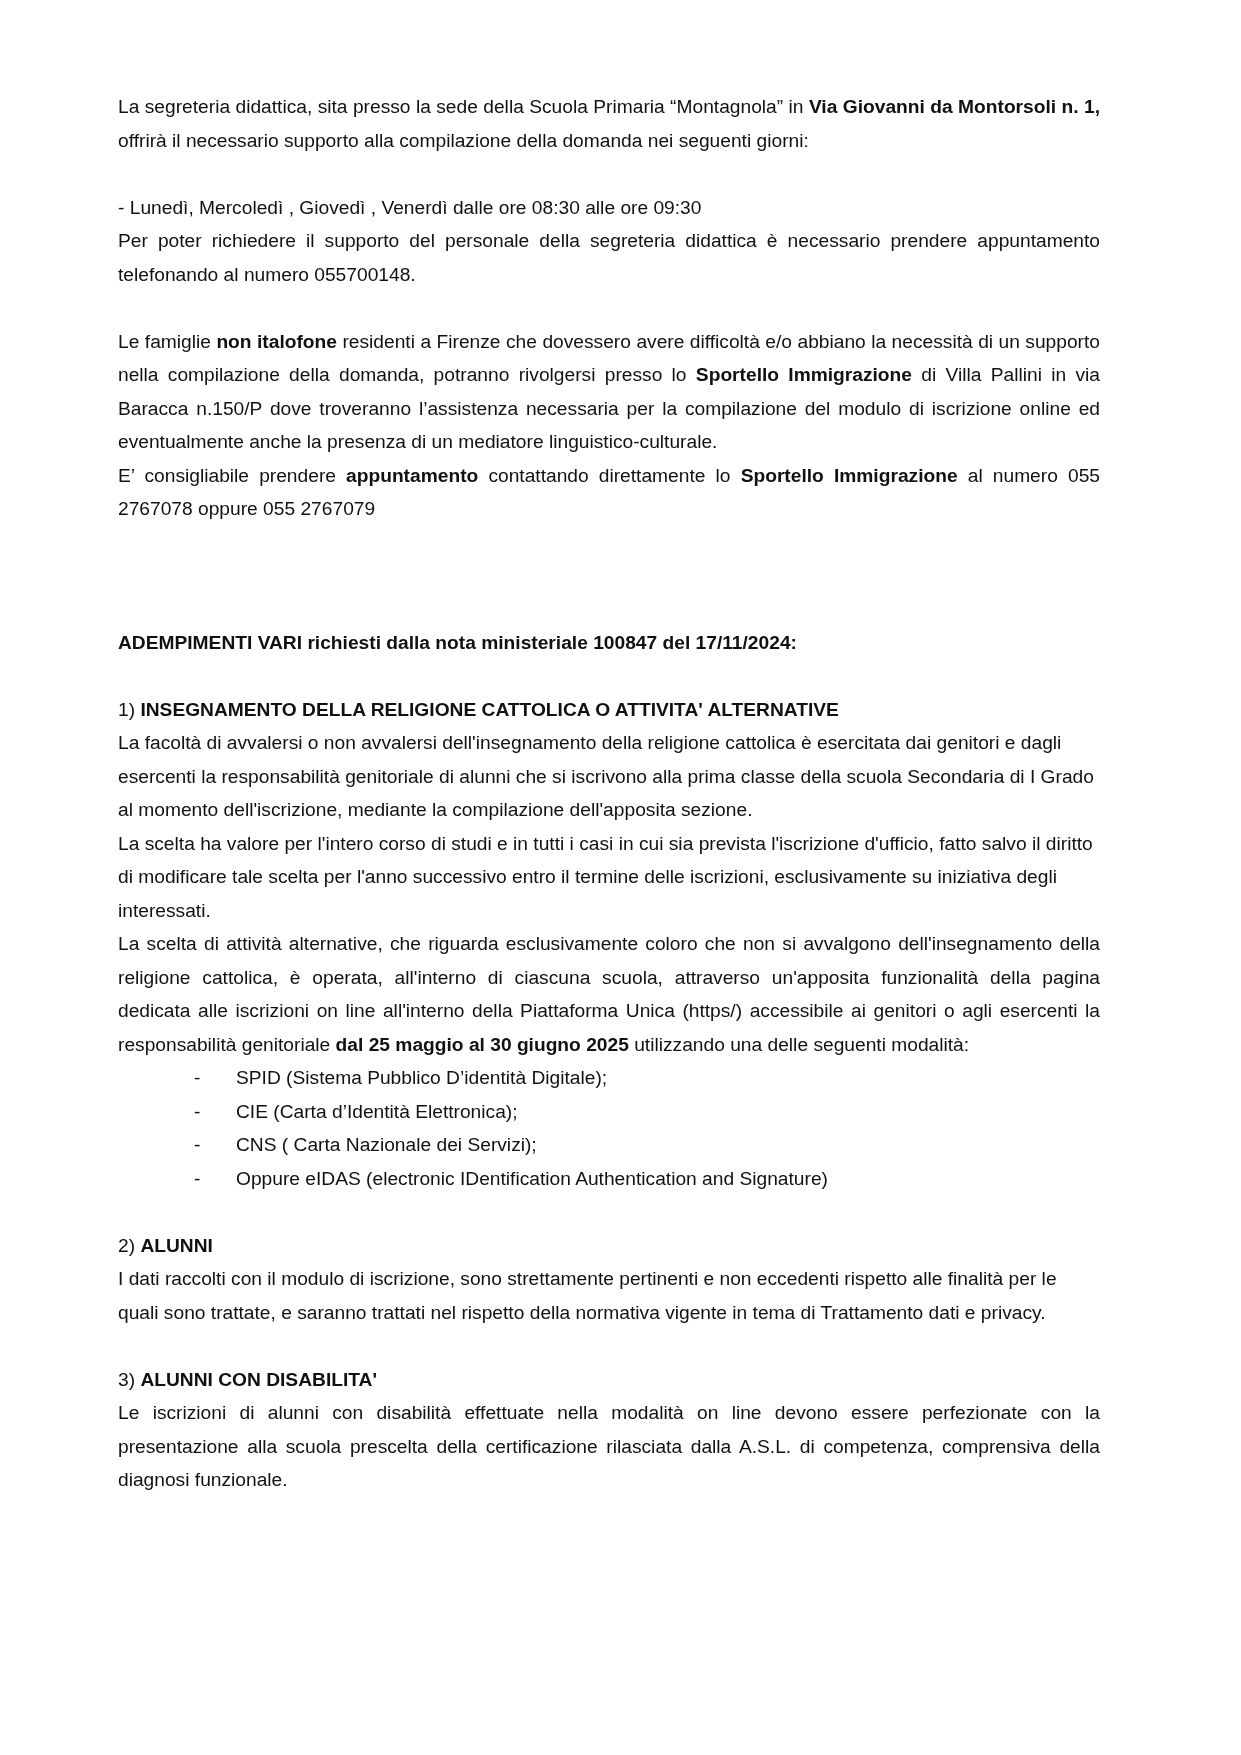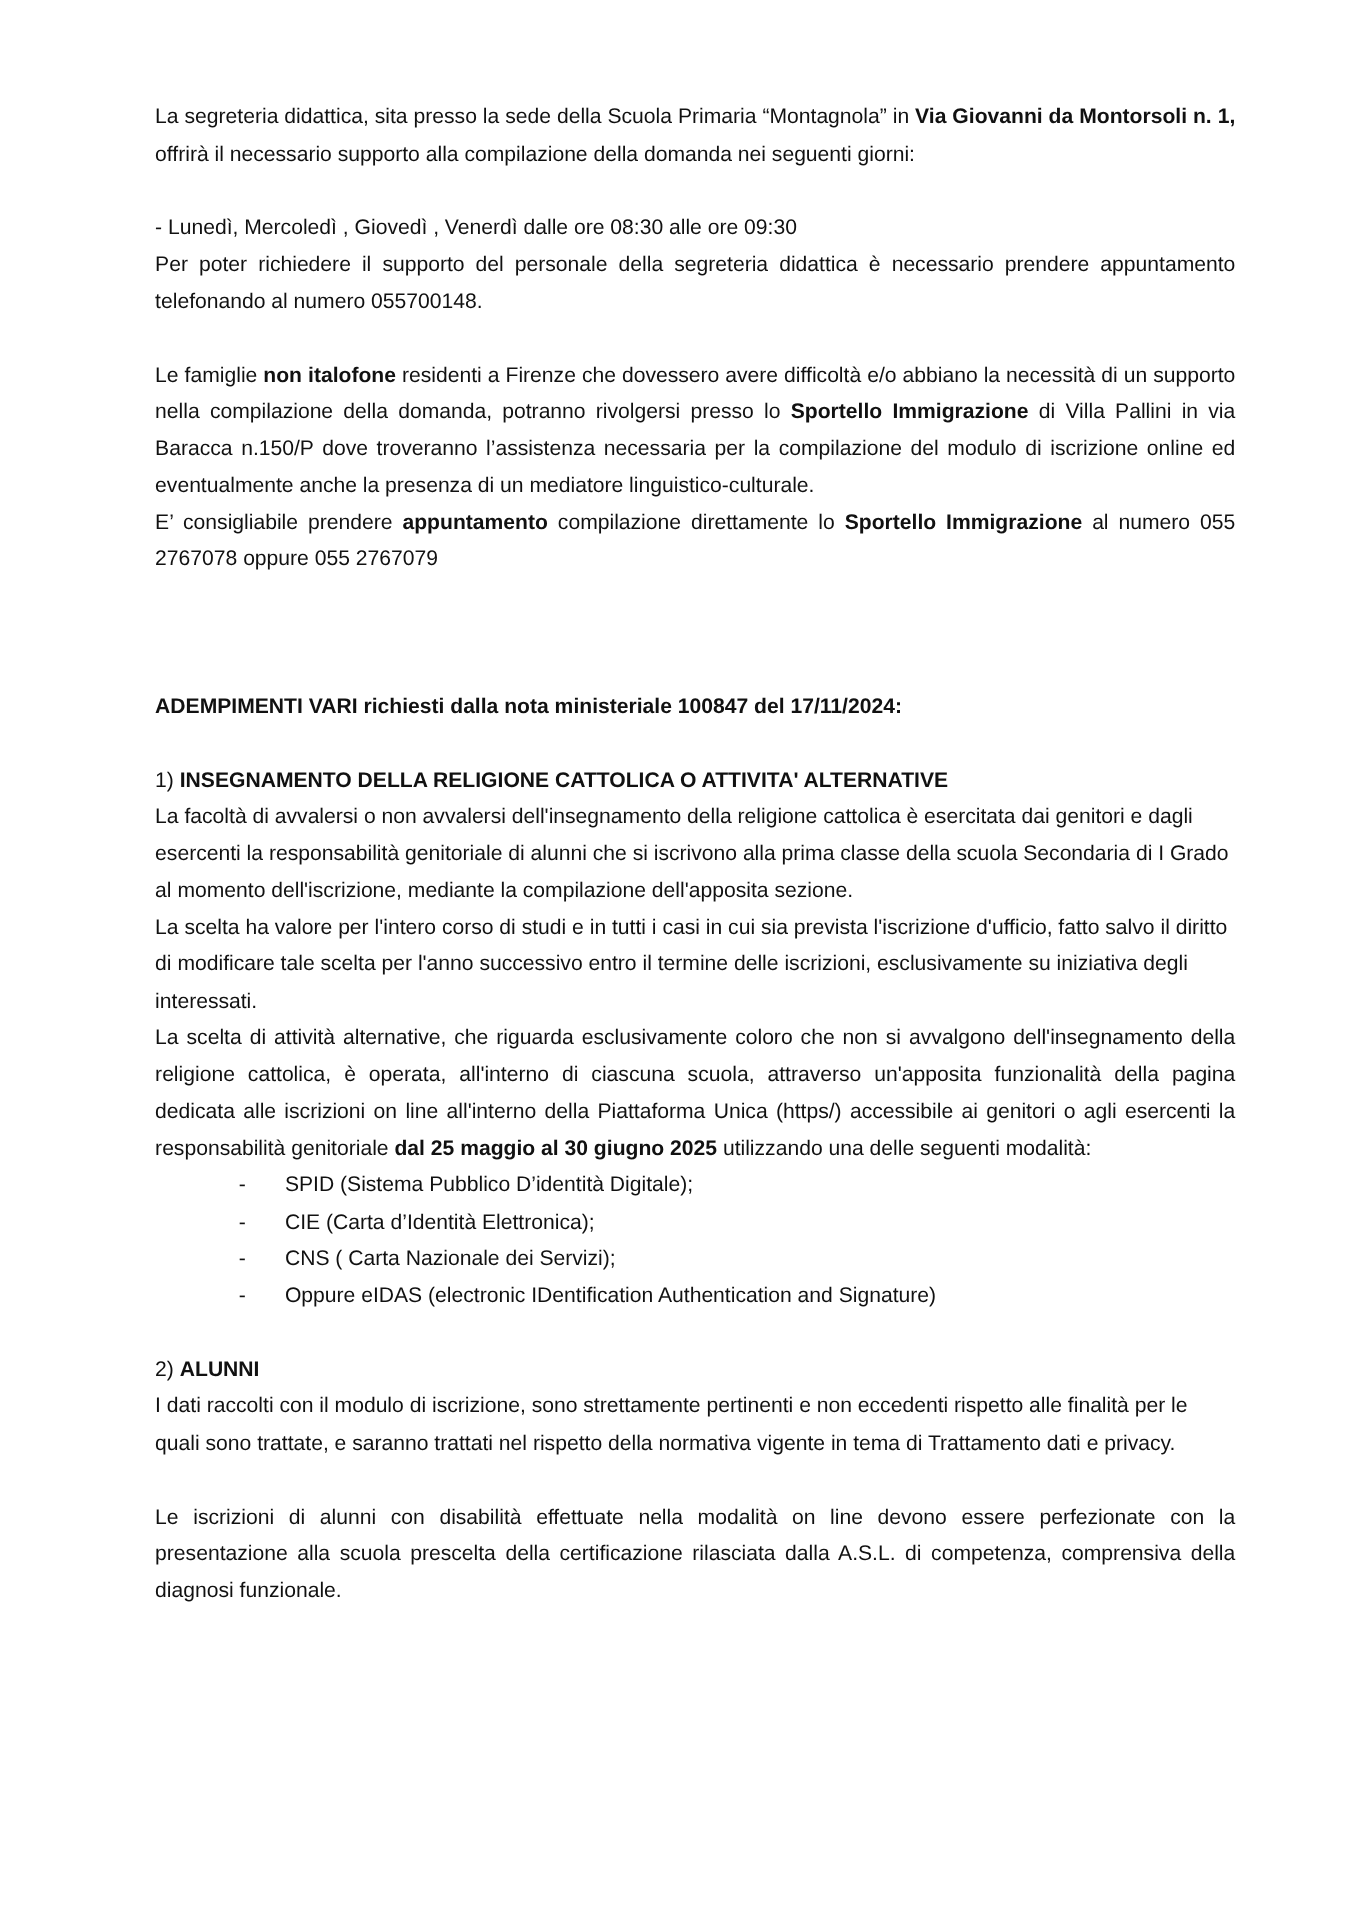--- a/index.html
+++ b/index.html
@@ -11,21 +11,20 @@
       font-family: "Liberation Sans", "DejaVu Sans", sans-serif;
       color: #111111;
     }
     .page {
       position: absolute;
       left: 118px;
       top: 90px;
       width: 982px;
       font-size: 19.2px;
       line-height: 33.5px;
-      margin-left: 23px;
     }
     p { margin: 0; }
     .justify { text-align: justify; text-align-last: left; }
     b { font-weight: bold; }
     .u { text-underline-offset: 3px; }
     .gap1 { height: 33.5px; }
     .gap-big { height: 100px; }
     .list { margin: 0; padding: 0; list-style: none; }
     .list li { position: relative; padding-left: 118px; }
     .list li .dash {
@@ -47,21 +46,21 @@
 
   <p>- Lunedì, Mercoledì , Giovedì , Venerdì  dalle ore 08:30 alle ore 09:30</p>
   <p class="justify">Per poter richiedere il supporto del personale della segreteria didattica è necessario prendere appuntamento telefonando al numero 055700148.</p>
 
   <div class="gap1"></div>
 
   <p class="justify">
     <span>Le famiglie </span><b>non italofone</b><span> residenti a Firenze che dovessero avere difficoltà e/o abbiano la necessità di un supporto nella compilazione della domanda, potranno rivolgersi presso lo </span><b>Sportello Immigrazione</b><span> di Villa Pallini in via Baracca n.150/P dove troveranno l’assistenza necessaria per la compilazione del modulo di iscrizione online ed eventualmente anche la presenza di un mediatore linguistico-culturale.</span>
   </p>
   <p class="justify">
-    <span>E’ consigliabile prendere </span><b>appuntamento</b><span> compilazione direttamente lo </span><b>Sportello Immigrazione</b><span> al numero 055 2767078 oppure 055 2767079</span>
+    <span>E’ consigliabile prendere </span><b>appuntamento</b><span> contattando direttamente lo </span><b>Sportello Immigrazione</b><span> al numero 055 2767078 oppure 055 2767079</span>
   </p>
 
   <div class="gap-big"></div>
 
   <p>
     <b class="u">ADEMPIMENTI VARI richiesti dalla nota ministeriale 100847 del 17/11/2024:</b>
   </p>
 
   <div class="gap1"></div>
 
@@ -83,15 +82,18 @@
 
   <div class="gap1"></div>
 
   <p>
     <span>2) </span><b>ALUNNI</b>
   </p>
   <p>I dati raccolti con il modulo di iscrizione, sono strettamente pertinenti e non eccedenti rispetto alle finalità per le quali sono trattate, e saranno trattati nel rispetto della normativa vigente in tema di Trattamento dati e privacy.</p>
 
   <div class="gap1"></div>
 
+  <p>
+    <span>3) </span><b>ALUNNI CON DISABILITA'</b>
+  </p>
   <p class="justify">Le iscrizioni di alunni con disabilità effettuate nella modalità on line devono essere perfezionate con la presentazione alla scuola prescelta della certificazione rilasciata dalla A.S.L. di competenza, comprensiva della diagnosi funzionale.</p>
 
 </div>
 
 </body></html>

